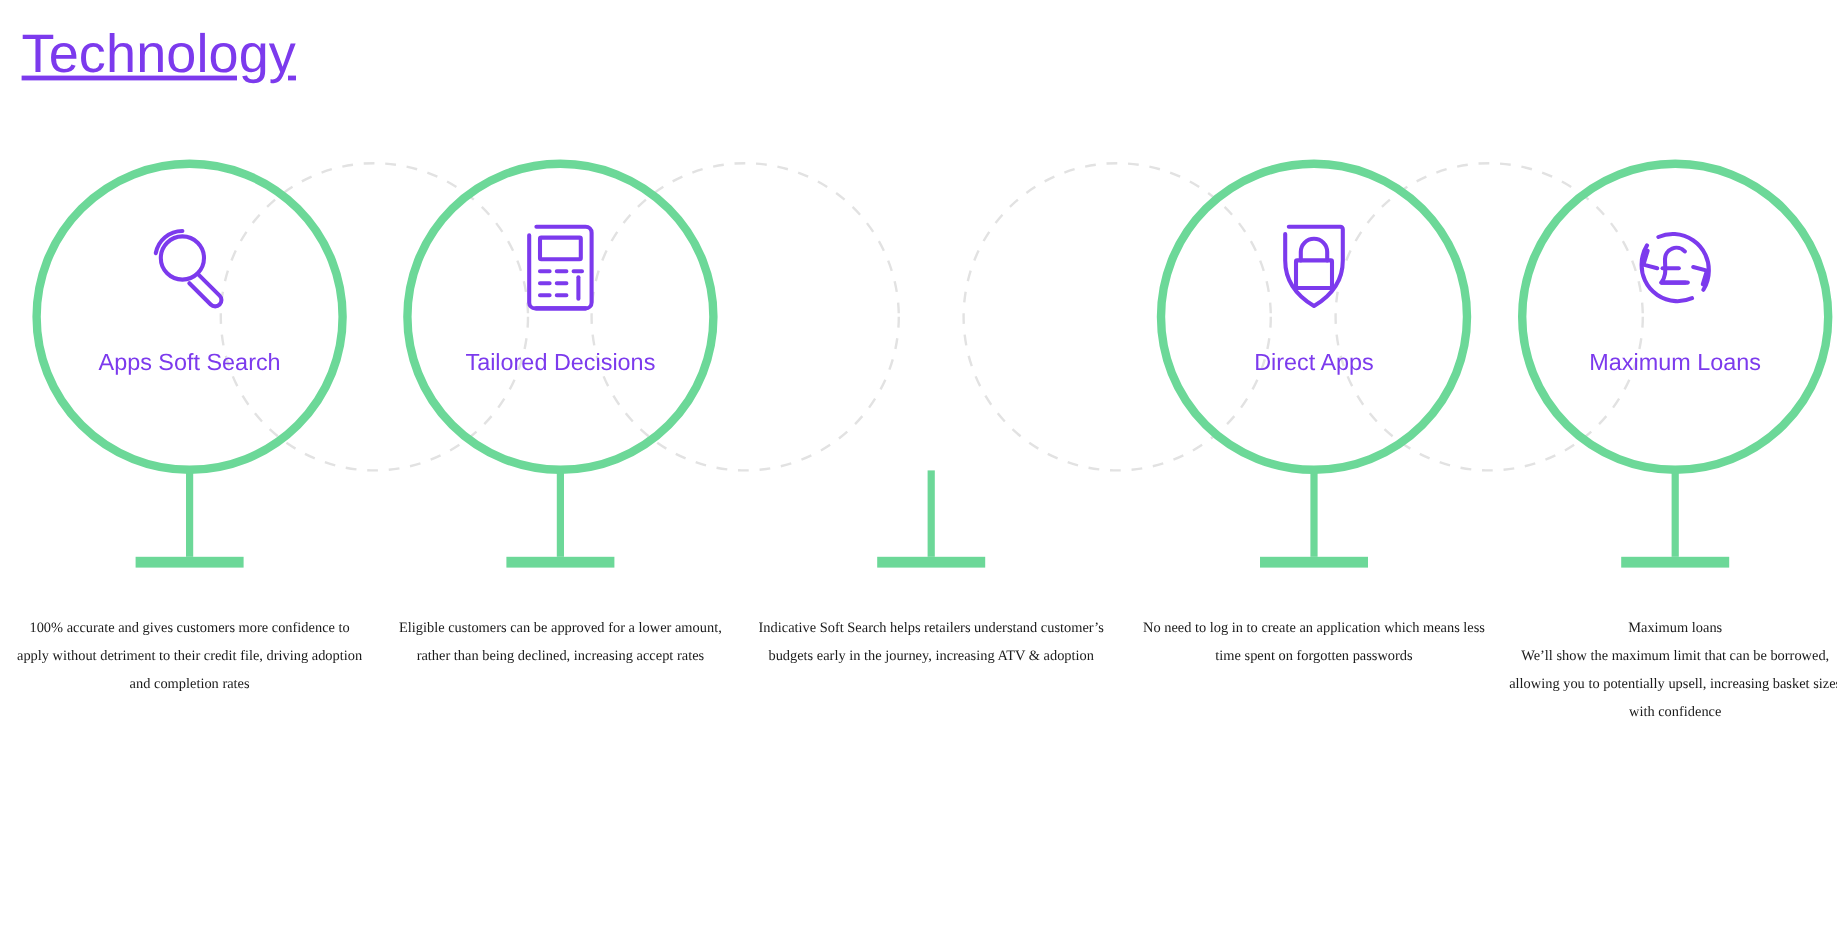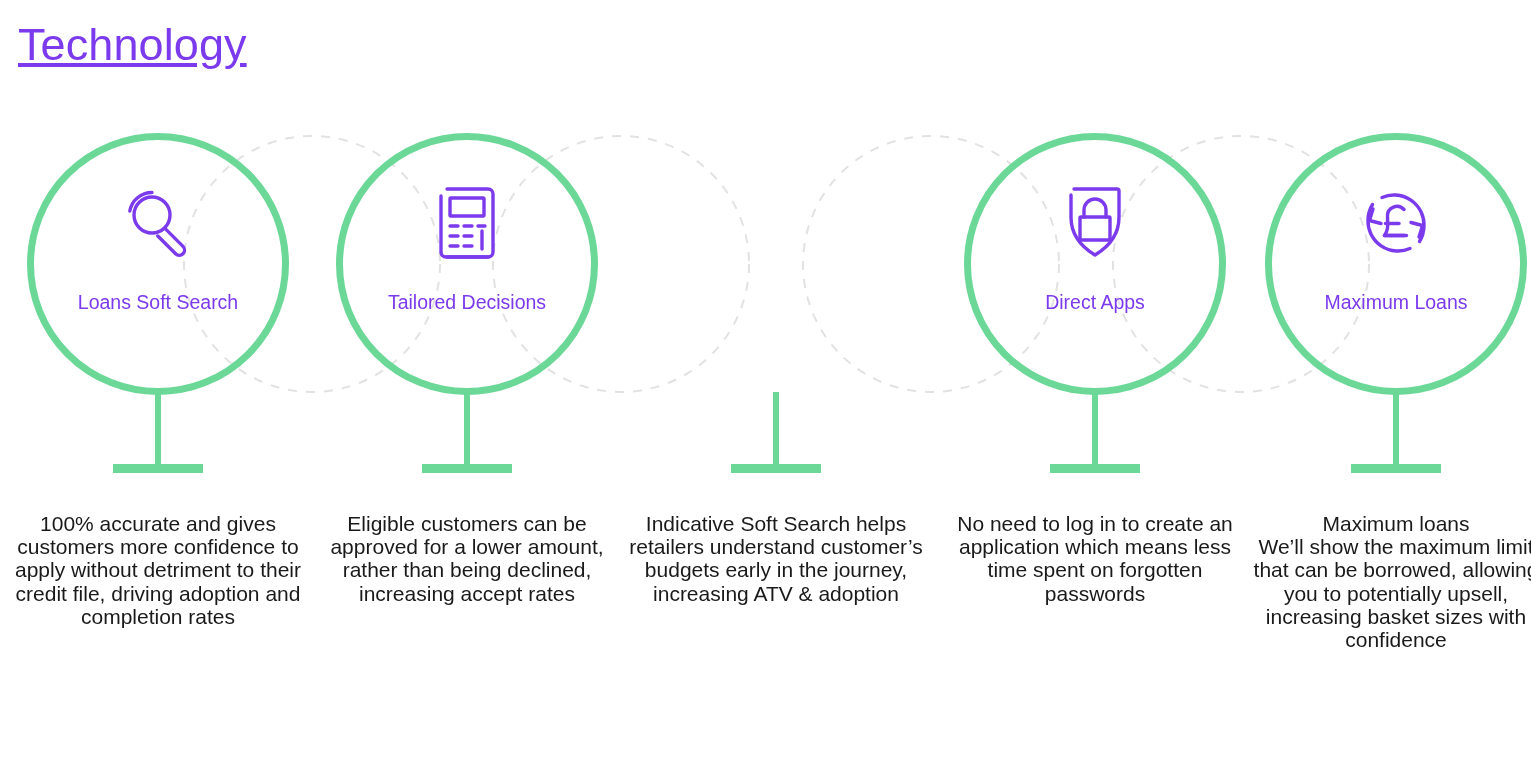--- a/index.html
+++ b/index.html
@@ -114,25 +114,25 @@
     height: 9px;
     background: #6CD898;
   }
 
   .desc {
     position: absolute;
     top: 512px;
     left: 8px;
     right: 8px;
     text-align: center;
-    font-size: 21px;
+    font-size: 12px;
     line-height: 23.2px;
     color: #1a1a1a;
     white-space: pre-line;
-    font-family: Liberation Sans, sans-serif;
+    font-family: Liberation Serif, serif;
   }
 </style>
 </head>
 <body>
 
 <div id="slide">
 
   <div id="page-title">Technology</div>
 
   <svg id="ghost-layer" viewBox="0 0 1531 775" width="1531" height="775" aria-hidden="true">
@@ -146,21 +146,21 @@
 
   <div class="node" style="left:3px;">
     <div class="circle">
       <div class="icon-wrap">
         <svg width="74" height="74" viewBox="0 0 74 74" fill="none" stroke="#7C3AED" stroke-width="3.4" stroke-linecap="round" stroke-linejoin="round">
           <circle cx="31" cy="29" r="18"></circle>
           <path d="M31 6.5 A22.5 22.5 0 0 0 8.8 25"></path>
           <path d="M44.2 42.6 L62 60.4 a5.2 5.2 0 0 1 -7.4 7.4 L36.8 50"></path>
         </svg>
       </div>
-      <div class="circle-label">Loans Soft Search</div>
+      <div class="circle-label">Apps Soft Search</div>
     </div>
     <div class="stem"></div>
     <div class="base"></div>
     <div class="desc">100% accurate and gives customers more confidence to apply without detriment to their credit file, driving adoption and completion rates</div>
   </div>
 
   <div class="node" style="left:312px;">
     <div class="circle">
       <div class="icon-wrap">
         <svg width="64" height="78" viewBox="0 0 64 78" fill="none" stroke="#7C3AED" stroke-width="3.4" stroke-linecap="round" stroke-linejoin="round">

